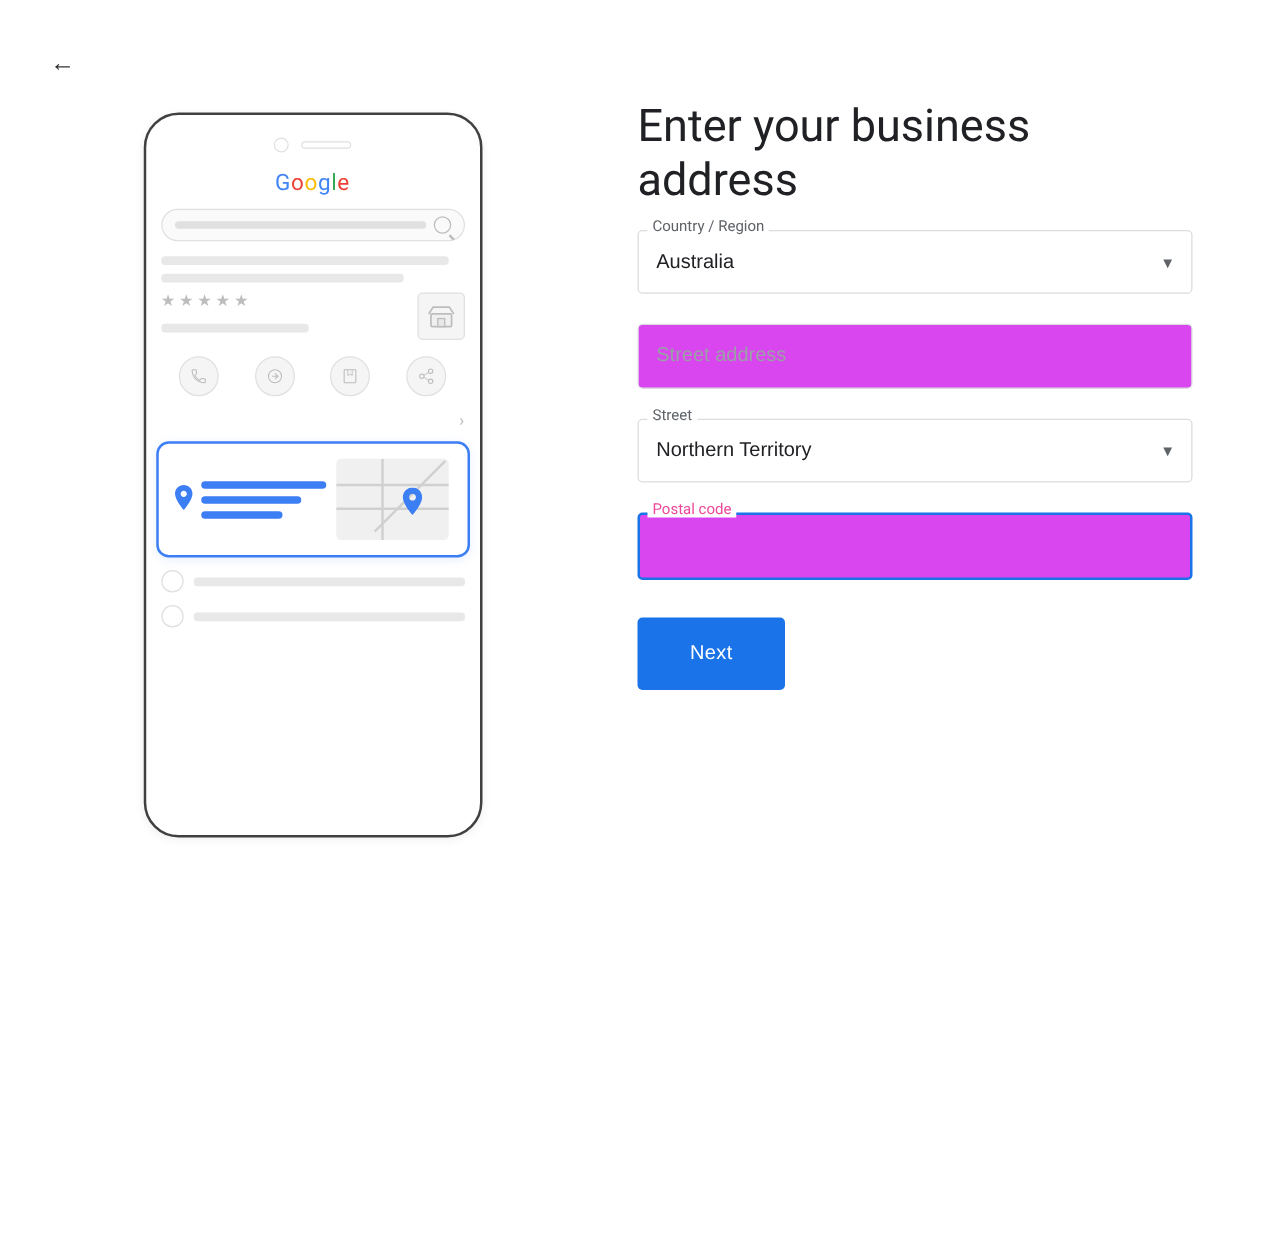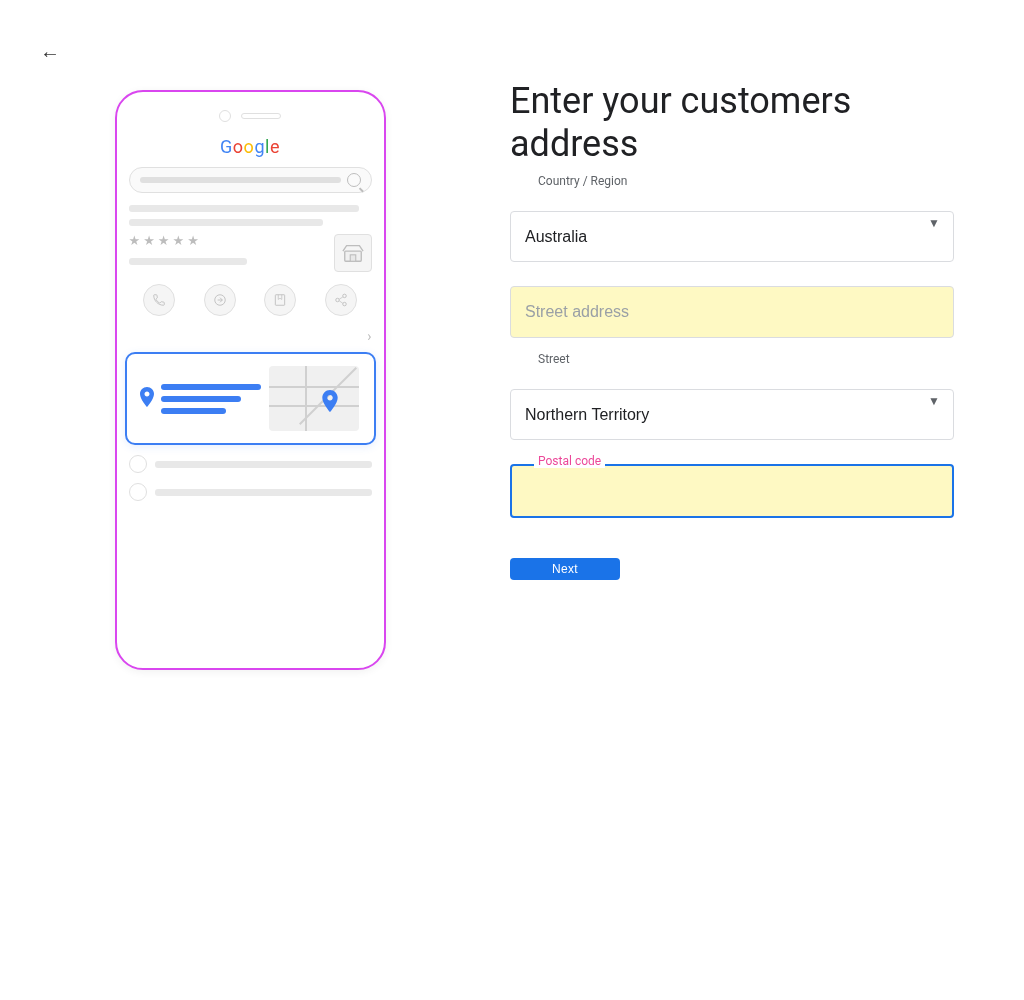--- a/index.html
+++ b/index.html
@@ -39,21 +39,21 @@
       color: #333;
       background: none;
       border: none;
       font-weight: 300;
     }
 
     
     .phone-mockup {
       width: 271px;
       min-height: 580px;
-      border: 2px solid #d946ef;
+      border: 2px solid #404040;
       border-radius: 28px;
       background: #fff;
       position: relative;
       padding: 18px 12px 18px 12px;
       margin-top: 30px;
       box-shadow: 0 2px 8px rgba(0,0,0,0.06);
     }
 
     .phone-top-bar {
       display: flex;
@@ -325,21 +325,21 @@
 
     
     .form-field {
       position: relative;
       margin-bottom: 24px;
     }
 
     .field-label-float {
       position: absolute;
       top: -10px;
-      left: 24px;
+      left: 8px;
       font-size: 12px;
       color: #5f6368;
       background: #fff;
       padding: 0 4px;
       z-index: 1;
     }
 
     .field-label-float.active {
       color: #ec4899;
     }
@@ -348,21 +348,20 @@
       width: 100%;
       padding: 16px 14px;
       border: 1.5px solid #dadce0;
       border-radius: 4px;
       font-size: 16px;
       color: #202124;
       background: #fff;
       appearance: none;
       cursor: pointer;
       outline: none;
-      margin-top: 27px;
     }
 
     .select-wrapper {
       position: relative;
     }
 
     .select-arrow {
       position: absolute;
       right: 14px;
       top: 50%;
@@ -372,44 +371,44 @@
       font-size: 12px;
     }
 
     .form-input {
       width: 100%;
       padding: 16px 14px;
       border: 1.5px solid #dadce0;
       border-radius: 4px;
       font-size: 16px;
       color: #202124;
-      background: #fef9c3;
+      background: #d946ef;
       outline: none;
     }
 
     .form-input::placeholder {
       color: #9aa0a6;
     }
 
     .form-input.active-field {
       border-color: #1a73e8;
       border-width: 2px;
     }
 
     
     .next-button {
       background: #1a73e8;
       color: #fff;
       border: none;
       border-radius: 4px;
-      padding: 4px 42px;
-      font-size: 12px;
+      padding: 20px 42px;
+      font-size: 16px;
       font-weight: 500;
       cursor: pointer;
-      margin-top: 16px;
+      margin-top: 6px;
       letter-spacing: 0.3px;
     }
 
     .postal-code-label {
       color: #1a73e8;
       font-size: 12px;
     }
   </style>
 </head>
 <body>
@@ -523,21 +522,21 @@
         </div>
         <div class="phone-contact-row">
           <div class="phone-contact-icon"></div>
           <div class="phone-line short" style="margin:0; flex:1;"></div>
         </div>
       </div>
     </div>
   </div>
 
   <div class="right-panel">
-    <h1 class="form-title">Enter your customers address</h1>
+    <h1 class="form-title">Enter your business address</h1>
 
     
     <div class="form-field">
       <span class="field-label-float">Country / Region</span>
       <div class="select-wrapper">
         <select class="form-select">
           <option value="Australia">Australia</option>
           <option value="United States">United States</option>
           <option value="United Kingdom">United Kingdom</option>
           <option value="Canada">Canada</option>

